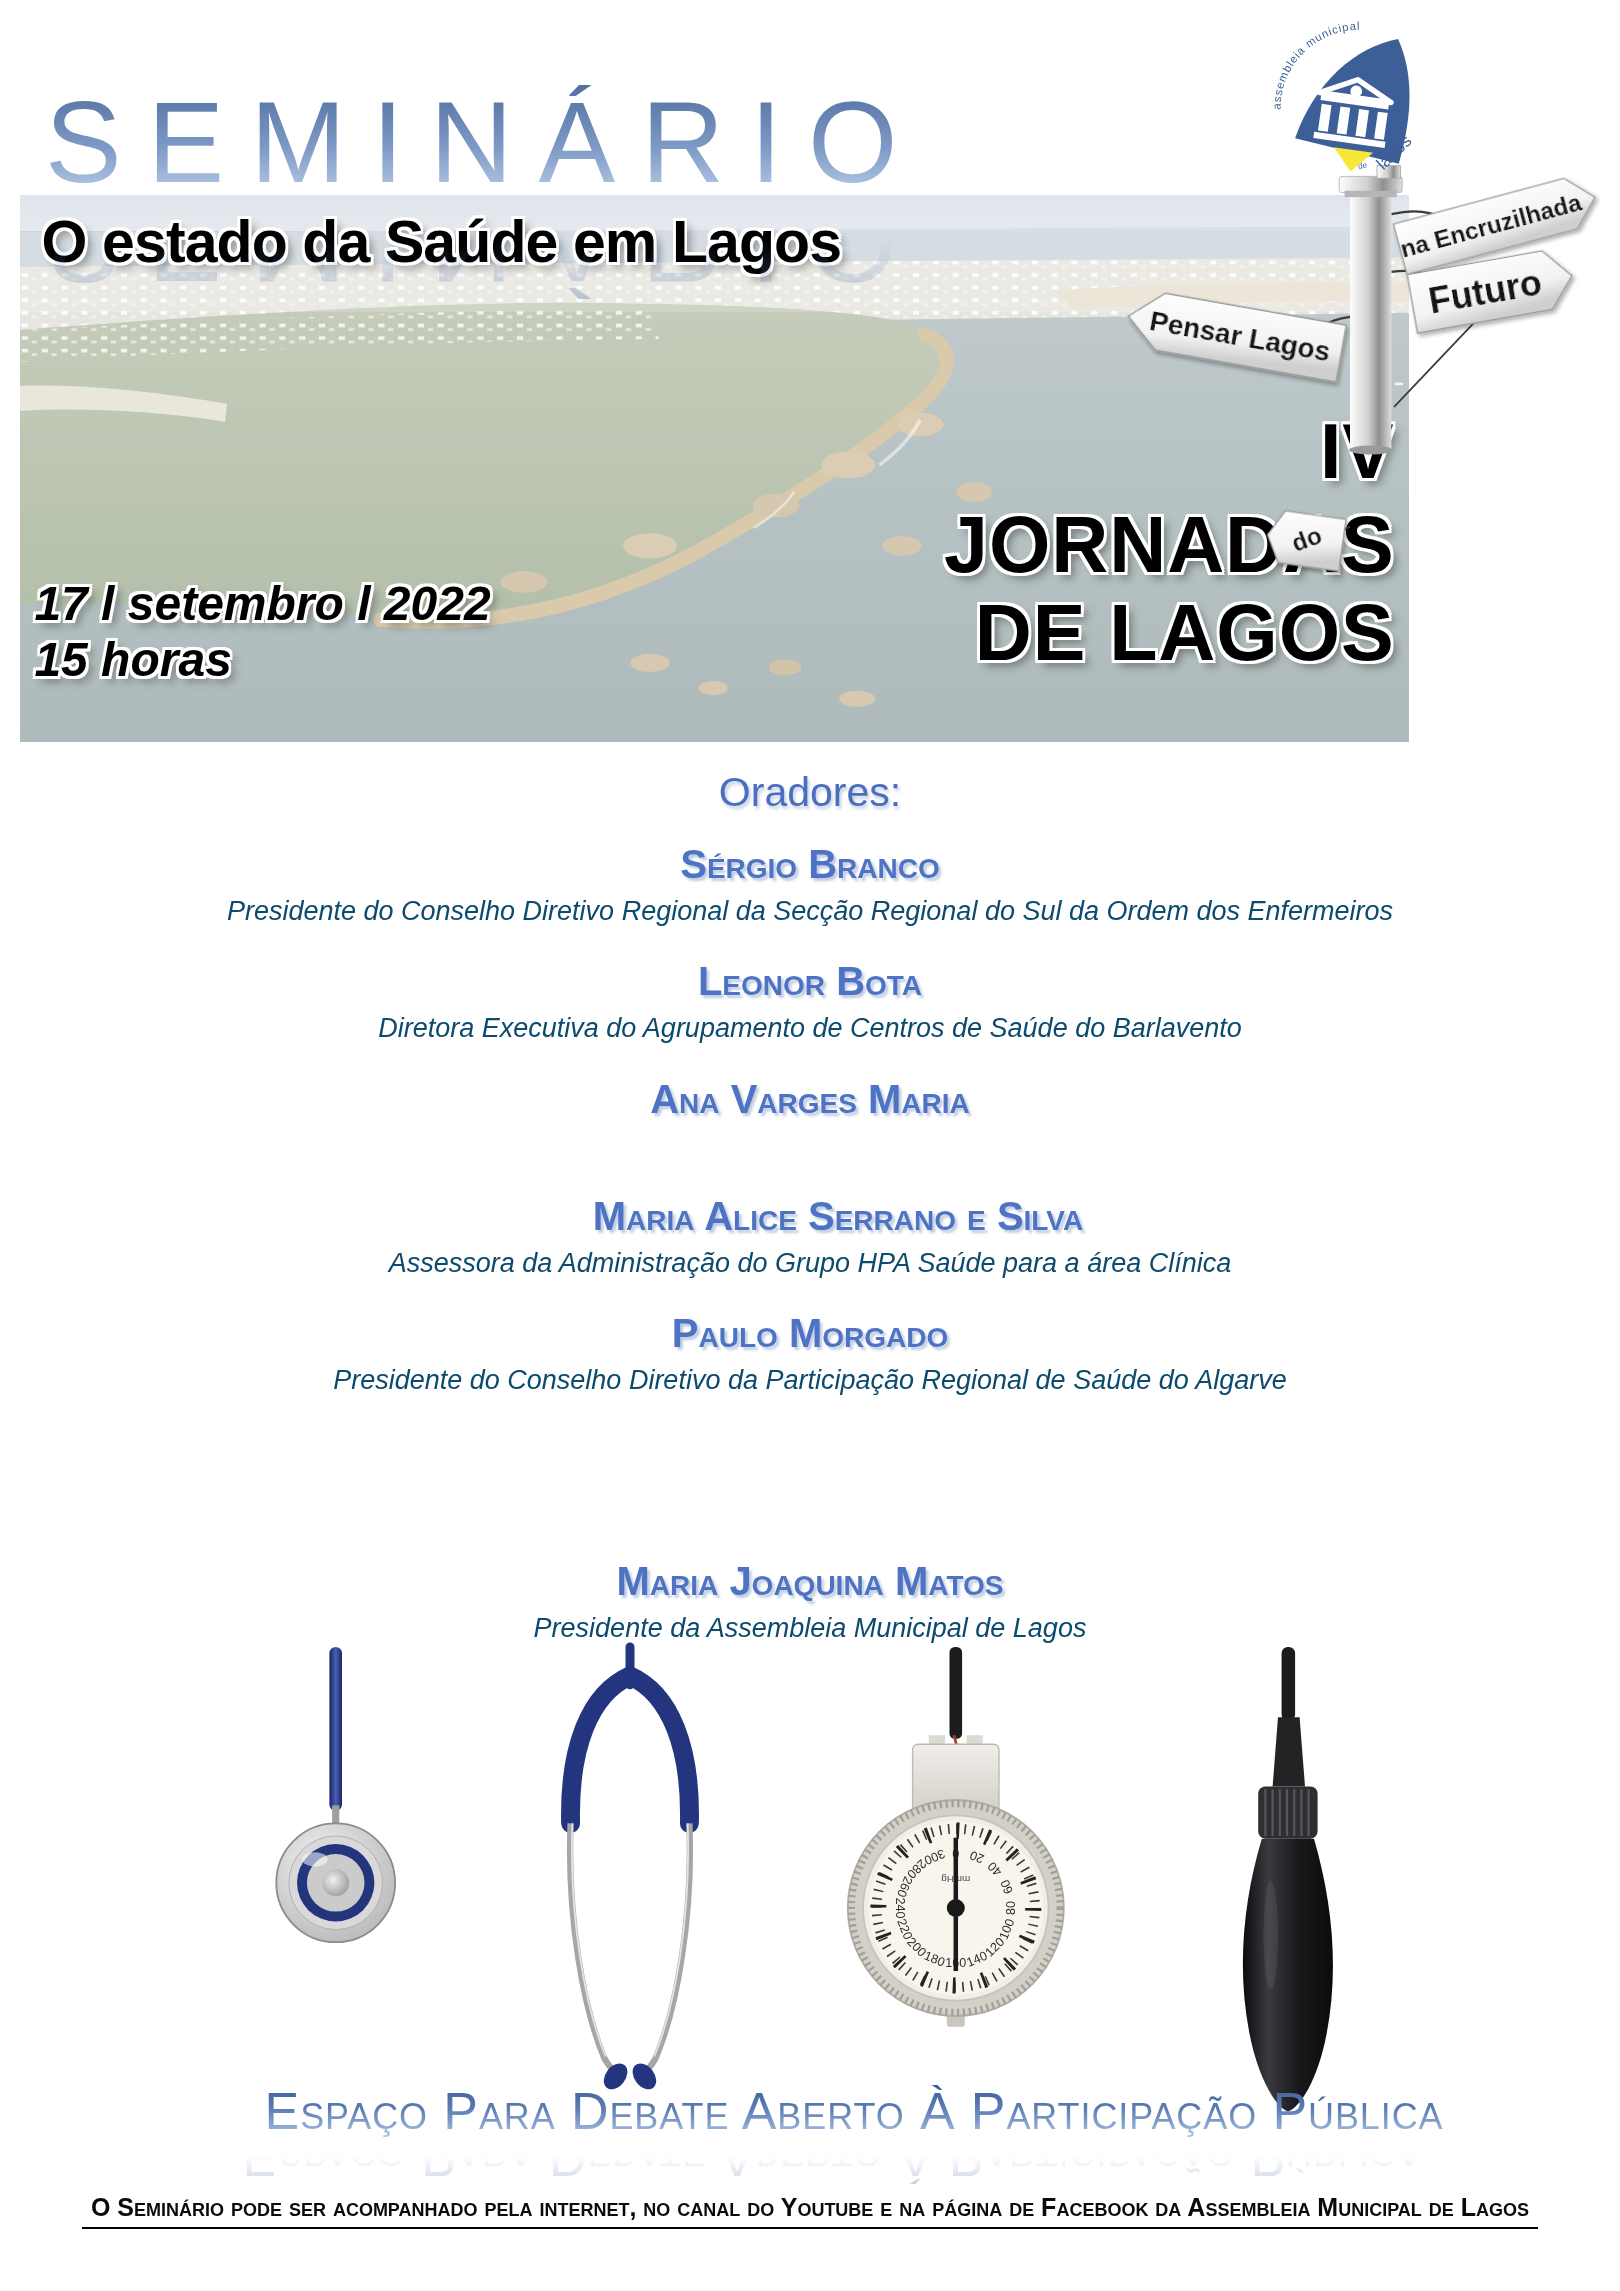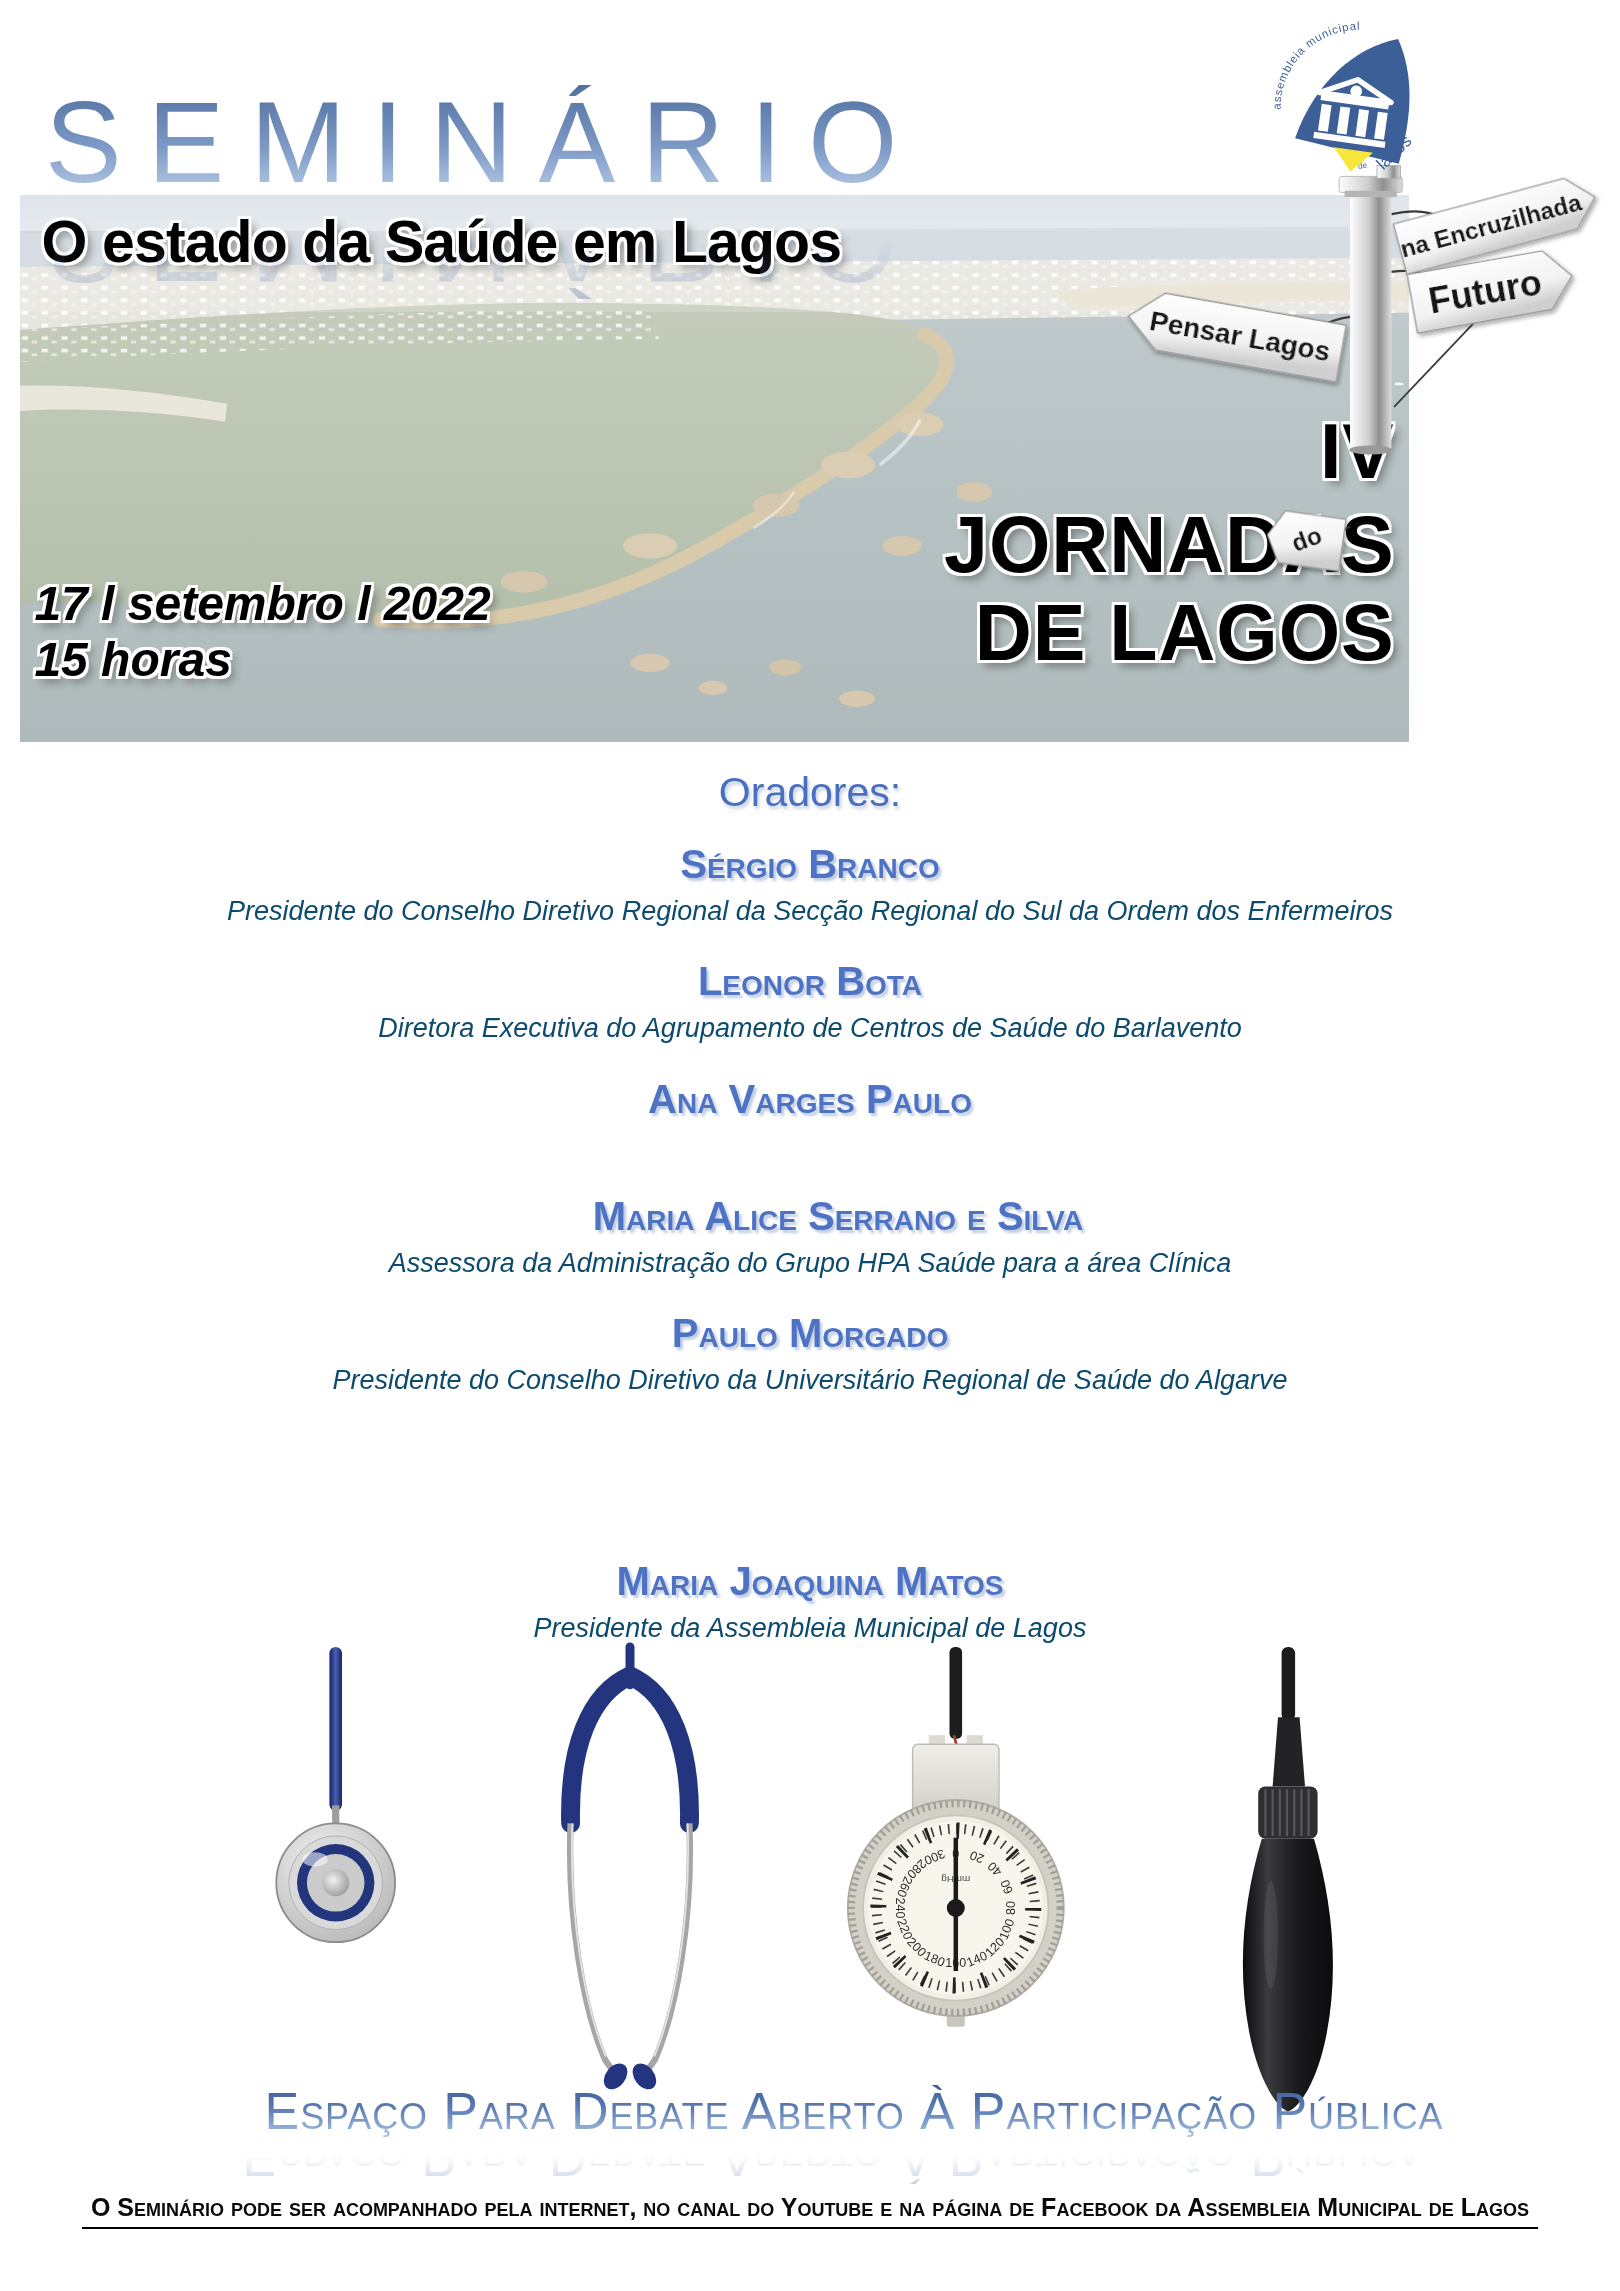--- a/index.html
+++ b/index.html
@@ -220,27 +220,27 @@
   </svg>
 
   <div class="center-line blue-heading" style="top:769px;">Oradores:</div>
 
   <div class="center-line speaker-name" style="top:842px;">Sérgio Branco</div>
   <div class="center-line speaker-role" style="top:896px;">Presidente do Conselho Diretivo Regional da Secção Regional do Sul da Ordem dos Enfermeiros</div>
 
   <div class="center-line speaker-name" style="top:959px;">Leonor Bota</div>
   <div class="center-line speaker-role" style="top:1013px;">Diretora Executiva do Agrupamento de Centros de Saúde do Barlavento</div>
 
-  <div class="center-line speaker-name" style="top:1077px;">Ana Varges Paulo</div>
+  <div class="center-line speaker-name" style="top:1077px;">Ana Varges Maria</div>
 
   <div class="center-line speaker-name" style="top:1194px;margin-left:28px;">Maria Alice Serrano e Silva</div>
   <div class="center-line speaker-name" style="top:1311px;">Paulo Morgado</div>
 
   <div class="center-line speaker-role" style="top:1248px;">Assessora da Administração do Grupo HPA Saúde para a área Clínica</div>
-  <div class="center-line speaker-role" style="top:1365px;">Presidente do Conselho Diretivo da Universitário Regional de Saúde do Algarve</div>
+  <div class="center-line speaker-role" style="top:1365px;">Presidente do Conselho Diretivo da Participação Regional de Saúde do Algarve</div>
 
   <div class="center-line speaker-name" style="top:1559px;">Maria Joaquina Matos</div>
   <div class="center-line speaker-role" style="top:1613px;">Presidente da Assembleia Municipal de Lagos</div>
 
   <svg width="1620" height="504" viewBox="0 1800 1800 560" style="position:absolute;left:0;top:1620px;z-index:2;">
     <defs>
       <linearGradient id="tubeNavG" x1="0" y1="0" x2="1" y2="0">
         <stop offset="0" stop-color="#16246b"></stop>
           <stop offset="0.5" stop-color="#4a5fae"></stop>
           <stop offset="1" stop-color="#16246b"></stop>

